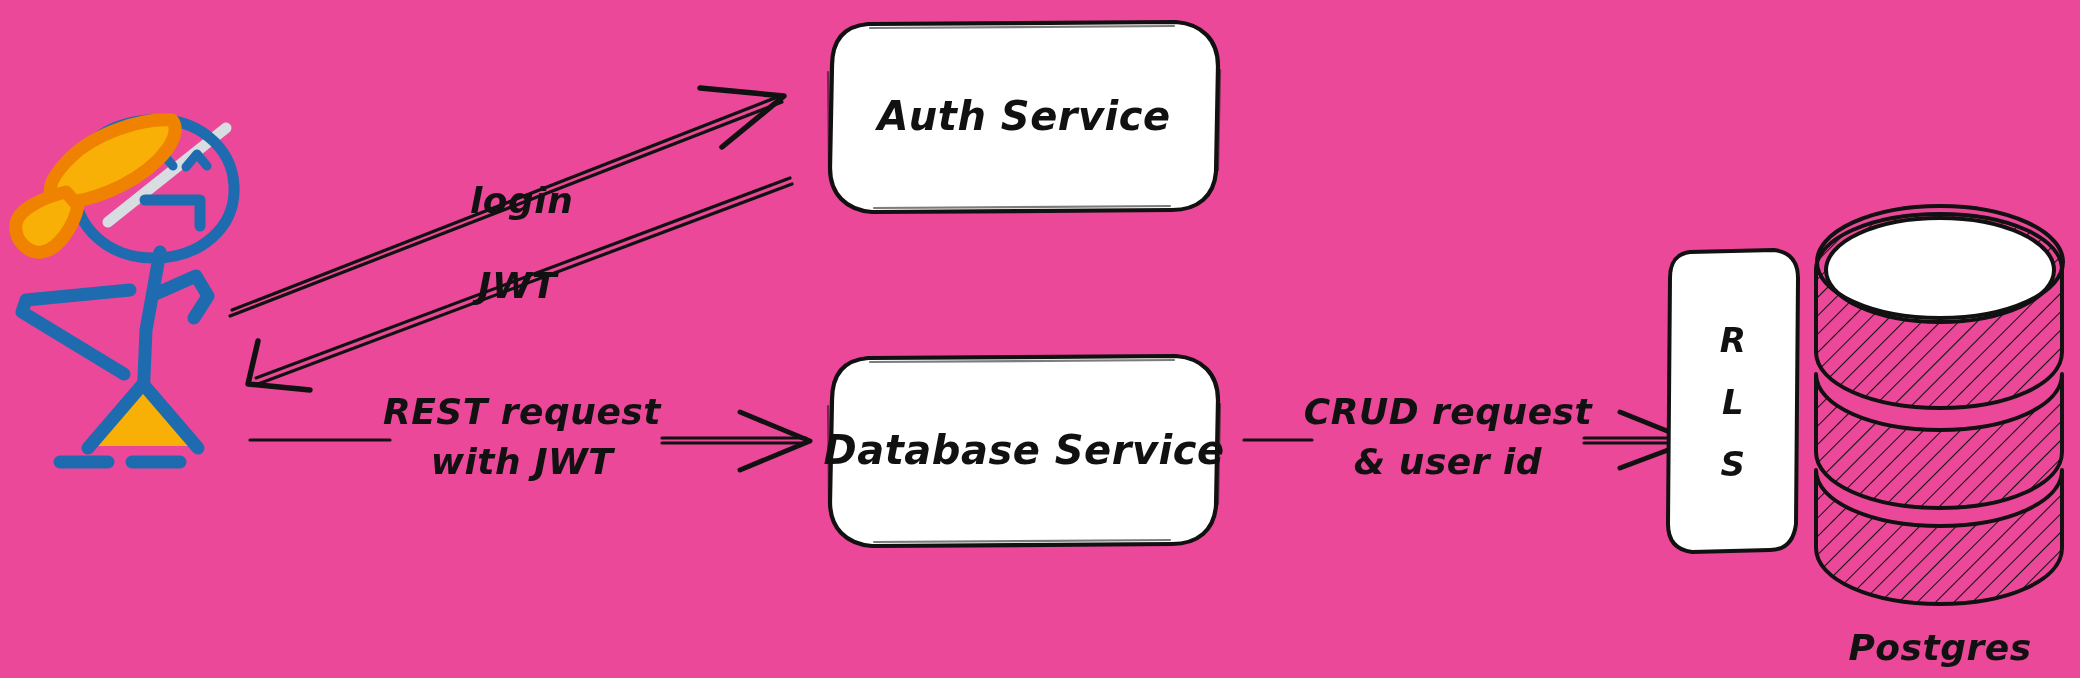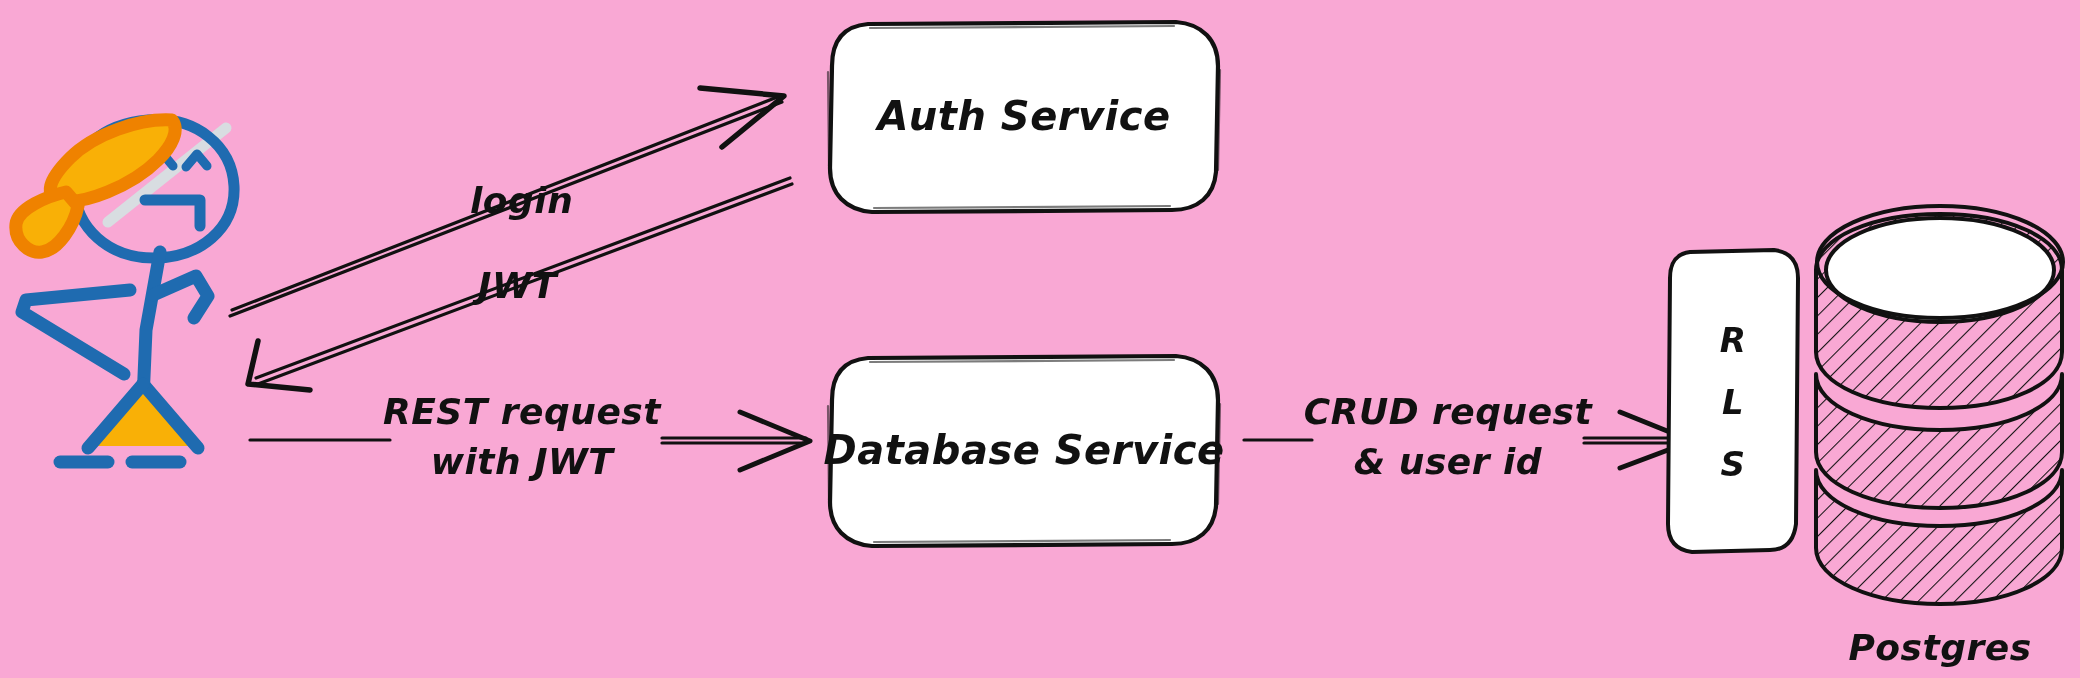--- a/index.html
+++ b/index.html
@@ -2,21 +2,21 @@
 <html><head>
 <meta charset="utf-8">
 <title>Architecture Diagram</title>
 <style>
   html,body{margin:0;padding:0;background:#ffffff;}
   body{
     font-family:"DejaVu Sans", sans-serif;
     width:2080px;height:678px;
     overflow:hidden;position:relative;
   }
-  #stage{position:relative;width:2080px;height:678px;background:#f9a8d4;}
+  #stage{position:relative;width:2080px;height:678px;background:#ec4899;}
   svg.layer{position:absolute;left:0;top:0;width:2080px;height:678px;}
 
   
   .hand{
     font-family:"DejaVu Sans", sans-serif;
     font-style:italic;
     font-weight:600;
     fill:#111111;
     letter-spacing:0.5px;
   }

